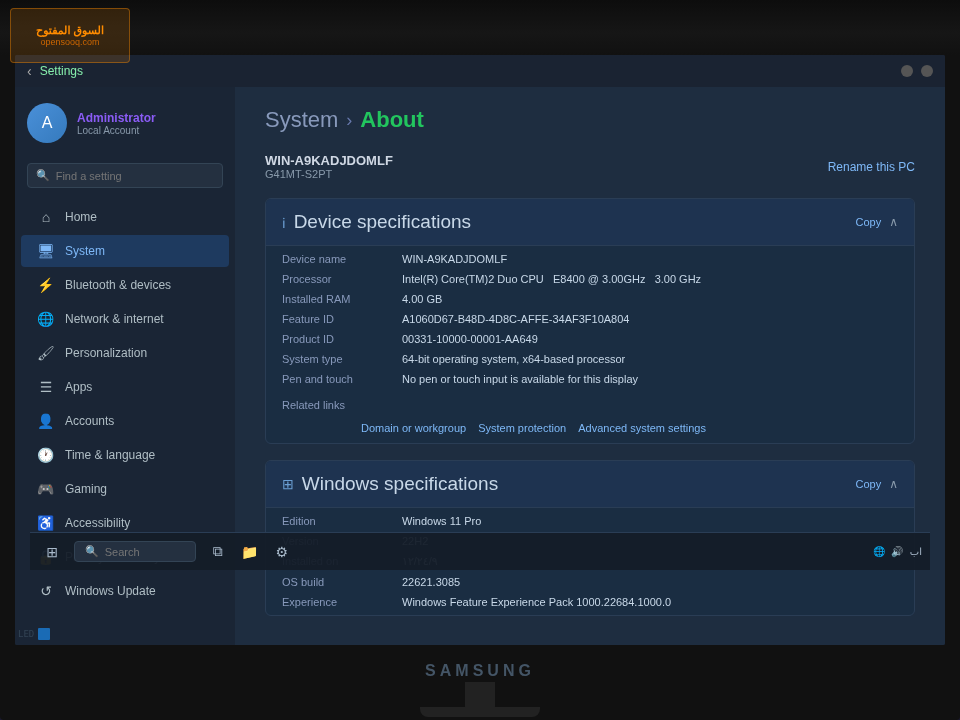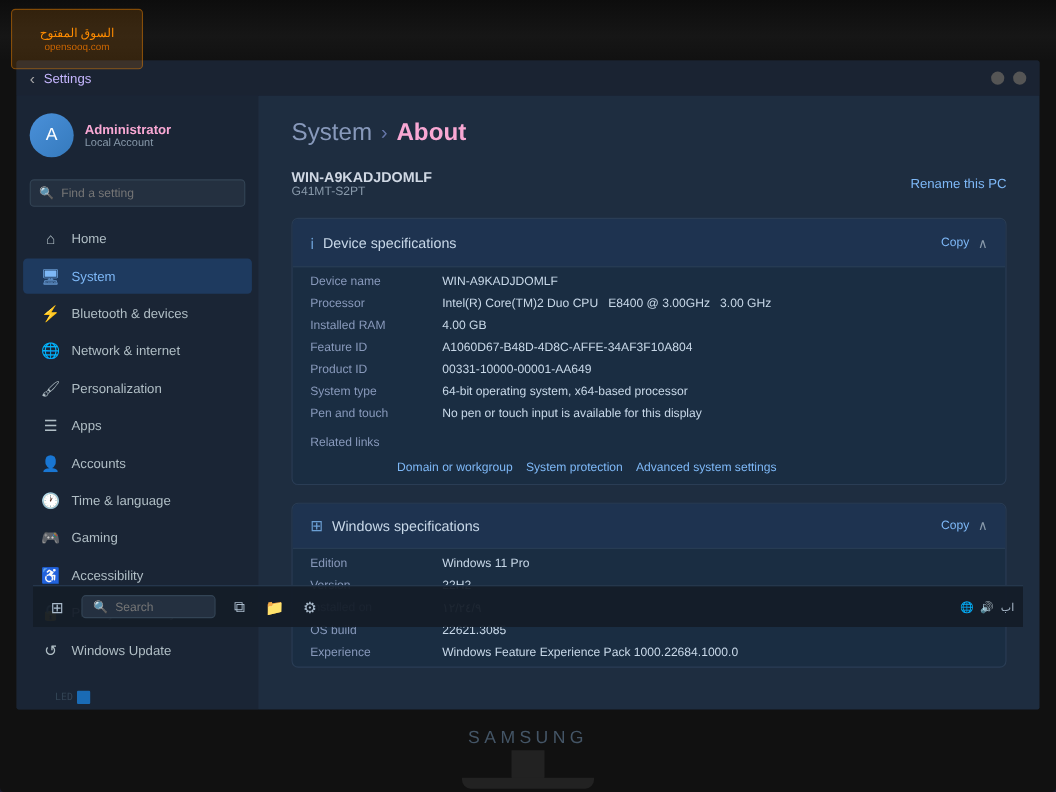--- a/index.html
+++ b/index.html
@@ -36,21 +36,21 @@
       border-radius: 4px;
       display: flex;
       flex-direction: column;
       align-items: center;
       justify-content: center;
       z-index: 100;
     }
     .watermark-top .wm-line1 {
       color: #ff8c00;
       font-size: 11px;
-      font-weight: normal;
+      font-weight: bold;
       font-family: Arial, sans-serif;
     }
     .watermark-top .wm-line2 {
       color: #cc6600;
       font-size: 9px;
       font-family: Arial, sans-serif;
     }
 
     
     .screen {
@@ -75,21 +75,21 @@
       padding: 0 12px;
       flex-shrink: 0;
     }
     .title-bar-back {
       color: #aaa;
       font-size: 14px;
       cursor: pointer;
       margin-right: 8px;
     }
     .title-bar-title {
-      color: #c4b5fd;
+      color: #86efac;
       font-size: 12px;
     }
     .title-bar-controls {
       margin-left: auto;
       display: flex;
       gap: 8px;
     }
     .title-bar-btn {
       width: 12px;
       height: 12px;
@@ -132,21 +132,21 @@
       align-items: center;
       justify-content: center;
       color: white;
       font-size: 16px;
       flex-shrink: 0;
     }
     .user-info {
       flex: 1;
     }
     .user-name {
-      color: #f9a8d4;
+      color: #8b5cf6;
       font-size: 12px;
       font-weight: 600;
     }
     .user-type {
       color: #8899aa;
       font-size: 10px;
     }
 
     .search-box {
       margin: 4px 12px 12px;
@@ -210,21 +210,21 @@
     .breadcrumb-system {
       color: #8899bb;
       font-size: 22px;
       font-weight: 300;
     }
     .breadcrumb-sep {
       color: #6677aa;
       font-size: 18px;
     }
     .page-title-text {
-      color: #f9a8d4;
+      color: #22c55e;
       font-size: 22px;
       font-weight: 600;
       text-align: right;
     }
 
     
     .pc-name-row {
       display: flex;
       align-items: center;
       justify-content: space-between;
@@ -269,21 +269,21 @@
       display: flex;
       align-items: center;
       gap: 8px;
     }
     .section-icon {
       color: #6b9fd4;
       font-size: 14px;
     }
     .section-title {
       color: #c8d8e8;
-      font-size: 13px;
+      font-size: 19px;
       font-weight: 500;
     }
     .copy-btn {
       background: none;
       border: none;
       color: #7eb8f7;
       font-size: 11px;
       cursor: pointer;
       font-family: inherit;
       display: flex;
@@ -398,21 +398,21 @@
 
     
     .monitor-brand {
       position: absolute;
       bottom: 40px;
       left: 50%;
       transform: translateX(-50%);
       color: #445566;
       font-size: 16px;
       letter-spacing: 4px;
-      font-weight: 400;
+      font-weight: 700;
     }
 
     
     .monitor-stand-neck {
       position: absolute;
       bottom: 10px;
       left: 50%;
       transform: translateX(-50%);
       width: 30px;
       height: 28px;
@@ -436,21 +436,20 @@
       bottom: 80px;
       left: 18px;
       display: flex;
       align-items: center;
       gap: 4px;
     }
     .led-text {
       color: #334455;
       font-size: 9px;
       font-family: monospace;
-      margin-left: 32px;
     }
     .led-square {
       width: 12px;
       height: 12px;
       background: #1a6bb5;
       border-radius: 1px;
     }
 
     
     .bezel-shadow {

